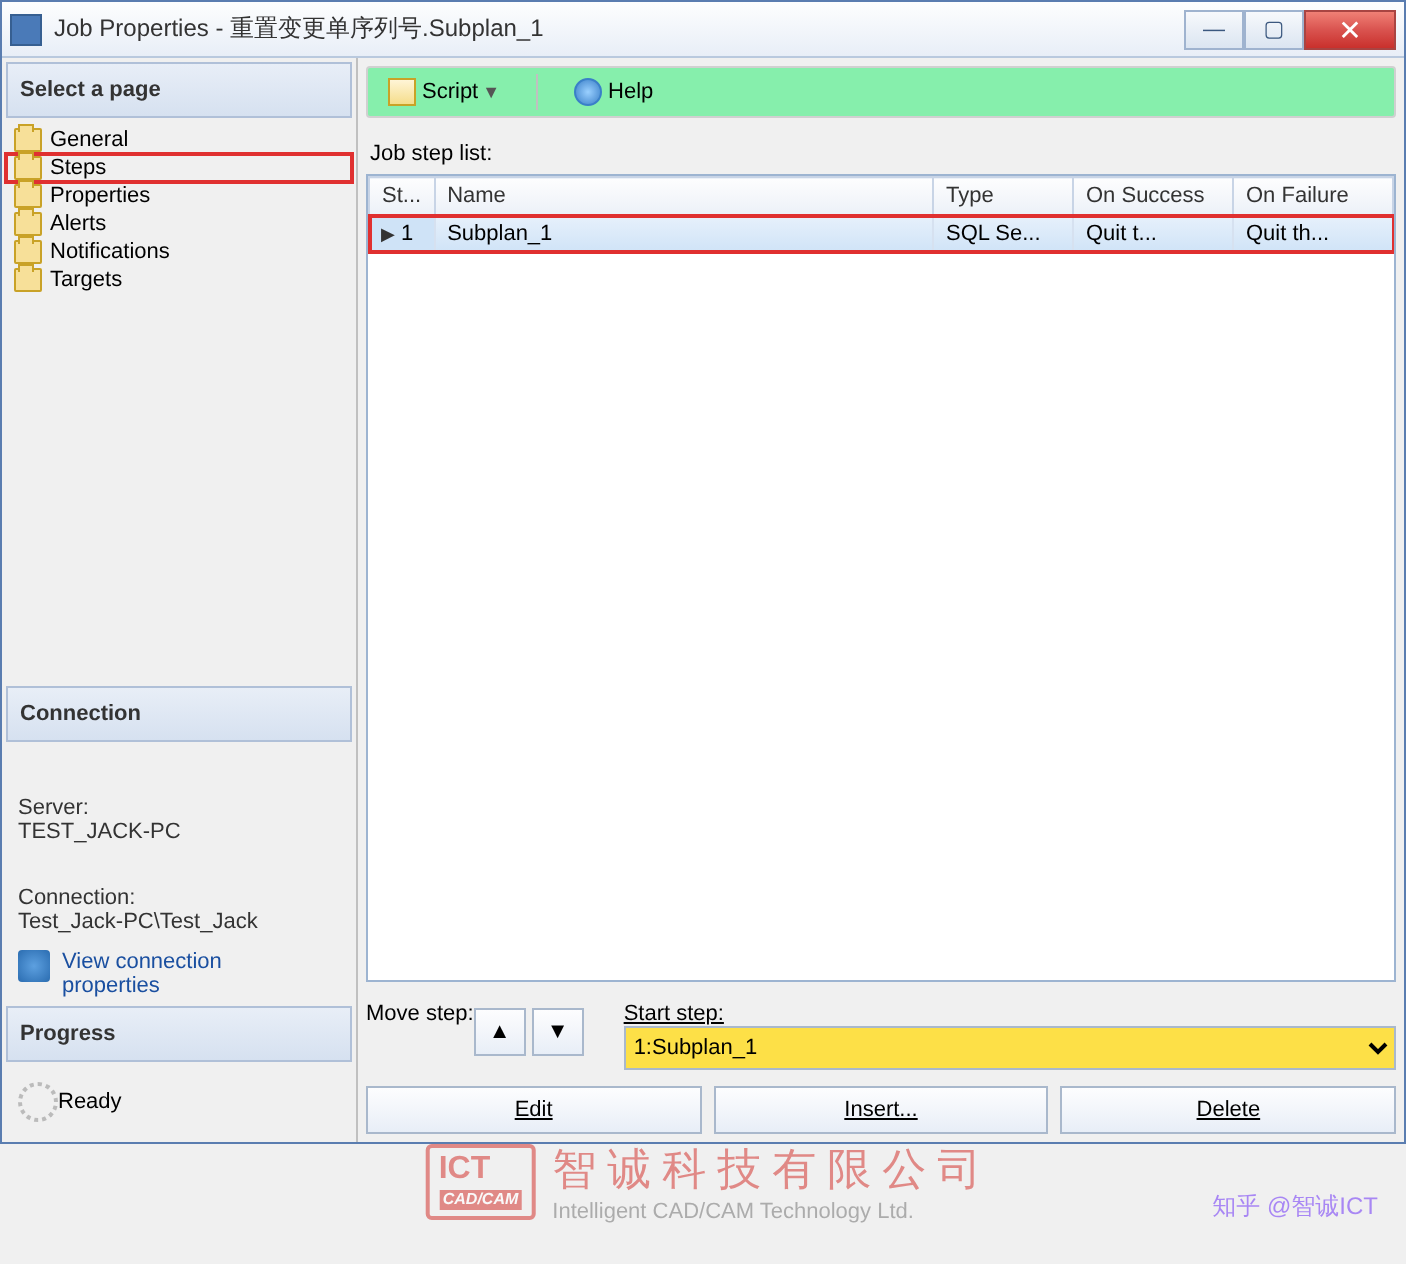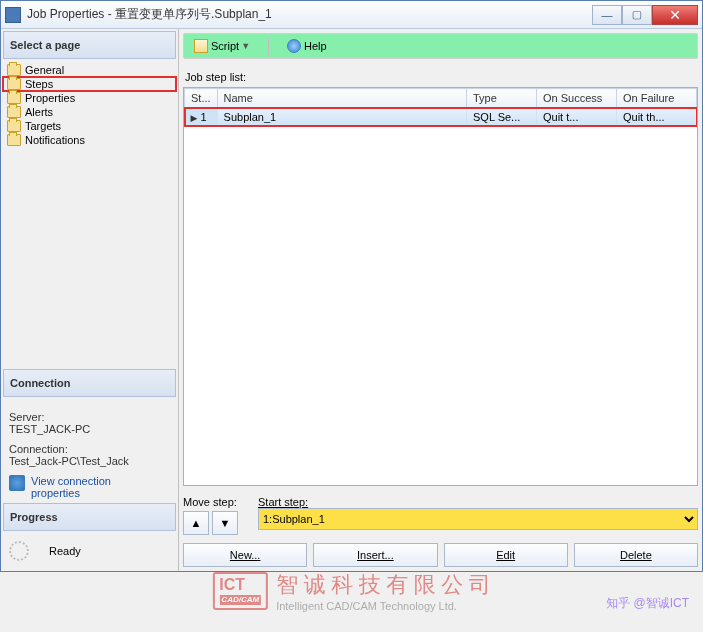--- a/index.html
+++ b/index.html
@@ -15,46 +15,46 @@
 .sidebar { width: 178px; background: #f0f0f0; border-right: 1px solid #c0c0c0; display: flex; flex-direction: column; padding: 2px; }
 .panel-hdr { background: linear-gradient(#e8eef7,#d6e1f0); border: 1px solid #b0c0d8; padding: 7px 6px; font-weight: bold; color: #333; margin-bottom: 2px; }
 .nav { flex: 0 0 auto; padding: 2px 0; }
 .nav-item { display: flex; align-items: center; padding: 1px 4px; cursor: pointer; }
 .nav-item.selected { outline: 2px solid #e03030; outline-offset: -1px; }
 .nav-icon { width: 14px; height: 12px; margin-right: 4px; background: #f7e099; border: 1px solid #c9a227; border-radius: 1px; position: relative; }
 .nav-icon::before { content:''; position:absolute; top:-3px; left:1px; width:6px; height:3px; background:#f7e099; border:1px solid #c9a227; border-bottom:none; }
 .nav-text { color: #000; }
 .spacer { flex: 1; }
 .conn-body { padding: 4px 6px; font-size: 11px; color: #333; }
-.conn-body .lbl { margin-top: 8px; }
+.conn-body .lbl { margin-top: 21px; }
 .conn-link { display: flex; align-items: flex-start; margin-top: 8px; }
 .conn-link .ico { width: 16px; height: 16px; background: radial-gradient(#5da0e0,#2a6cb0); border-radius: 2px; margin-right: 6px; }
 .conn-link a { color: #1a4fa0; cursor: pointer; }
-.prog-body { display: flex; align-items: center; padding: 8px 6px; gap: 20px; }
+.prog-body { display: flex; align-items: center; padding: 8px 6px; gap: 0; }
 .spinner { width: 20px; height: 20px; border: 2px dotted #bbb; border-radius: 50%; }
 .main { flex: 1; display: flex; flex-direction: column; padding: 4px; background: #f0f0f0; }
 .toolbar { background: #86efac; border: 1px solid #d0d0d0; border-radius: 2px; padding: 3px 6px; display: flex; align-items: center; gap: 10px; }
 .tb-btn { display: inline-flex; align-items: center; padding: 2px 4px; cursor: pointer; }
 .tb-ico { width: 14px; height: 14px; margin-right: 3px; }
 .tb-scroll { background: linear-gradient(#fff5d7,#f5dd8b); border: 1px solid #c9a227; }
 .tb-help { background: radial-gradient(#9ad0ff,#3a7fc8); border: 1px solid #3a7fc8; border-radius: 50%; }
 .tb-drop { font-size: 9px; color: #555; margin-left: 2px; }
 .tb-sep { width: 1px; height: 18px; background: #c0c0c0; margin: 0 4px; }
 .section-label { margin: 12px 0 4px 2px; color: #000; }
 .table-wrap { flex: 1; border: 1px solid #9db4d1; background: #fff; overflow: auto; }
 table { width: 100%; border-collapse: collapse; font-size: 11px; }
 th { background: linear-gradient(#fdfdfe,#ecf1f8); border: 1px solid #c8d4e6; text-align: left; padding: 3px 6px; font-weight: normal; color: #333; }
 td { border-right: 1px solid #d6e1f0; padding: 3px 6px; }
 tr.selrow { outline: 2px solid #e03030; outline-offset: -1px; }
 tr.selrow td { background: linear-gradient(#e6f0fb,#cfe3f7); }
 tr.selrow td:first-child { background:#cfe3f7; }
 .row-ptr { color: #333; font-size: 9px; }
 .bottom { margin-top: 10px; }
 .move-row { display: flex; align-items: flex-start; gap: 20px; margin-bottom: 8px; }
-.move-col { display: flex; flex-direction: column; }
+.move-col { display: flex; }
 .arrow-btns { display: flex; gap: 3px; margin-top: 3px; }
 .arrow-btn { width: 26px; height: 24px; border: 1px solid #a9b8cc; background: linear-gradient(#fdfdfe,#e8eef7); cursor: pointer; display: flex; align-items: center; justify-content: center; font-size: 11px; }
 .start-col { flex: 1; }
 .start-lbl { text-decoration: underline; }
 select { width: 100%; height: 22px; border: 1px solid #a9b8cc; font-size: 11px; background: #fde047; }
 .btn-row { display: flex; gap: 6px; }
 .act-btn { flex: 1; height: 24px; border: 1px solid #a9b8cc; background: linear-gradient(#fdfdfe,#e8eef7); cursor: pointer; font-size: 11px; text-decoration: underline; }
 .watermark { position: absolute; bottom: 20px; left: 50%; transform: translateX(-50%); pointer-events: none; opacity: 0.65; display:flex; align-items:center; gap:8px; }
 .wm-badge { border:2px solid #d9534f; color:#d9534f; font-weight:bold; padding:3px 5px; font-size:16px; border-radius:3px; line-height:1; font-family: Arial; }
 .wm-badge .sub { display:block; font-size:8px; background:#d9534f; color:#fff; padding:1px 2px; margin-top:2px;font-style:italic; }
@@ -91,25 +91,25 @@
         <div class="nav-item">
             <span class="nav-icon"></span>
             <span class="nav-text">Properties</span>
           </div>
         <div class="nav-item">
             <span class="nav-icon"></span>
             <span class="nav-text">Alerts</span>
           </div>
         <div class="nav-item">
             <span class="nav-icon"></span>
+            <span class="nav-text">Notifications</span>
+          </div>
+        <div class="nav-item">
+            <span class="nav-icon"></span>
             <span class="nav-text">Targets</span>
-          </div>
-        <div class="nav-item">
-            <span class="nav-icon"></span>
-            <span class="nav-text">Notifications</span>
           </div>
       </div>
       <div class="spacer"></div>
       <div class="panel-hdr">Connection</div>
       <div class="conn-body">
         <div class="lbl">Server:</div>
         <div>TEST_JACK-PC</div>
         <div class="lbl">Connection:</div>
         <div>Test_Jack-PC\Test_Jack</div>
         <div class="conn-link">
@@ -173,23 +173,22 @@
             </div>
           </div>
           <div class="start-col">
             <span class="start-lbl">Start step:</span>
             <select>
               <option>1:Subplan_1</option>
             </select>
           </div>
         </div>
         <div class="btn-row">
-          <button class="act-btn">New...</button>
+          <button class="act-btn">Edit</button>
           <button class="act-btn">Insert...</button>
-          <button class="act-btn">Edit</button>
           <button class="act-btn">Delete</button>
         </div>
       </div>
     </div>
   </div>
 </div>
 
 <div class="watermark">
   <div class="wm-badge"><span>ICT</span><span class="sub">CAD/CAM</span></div>
   <div>

